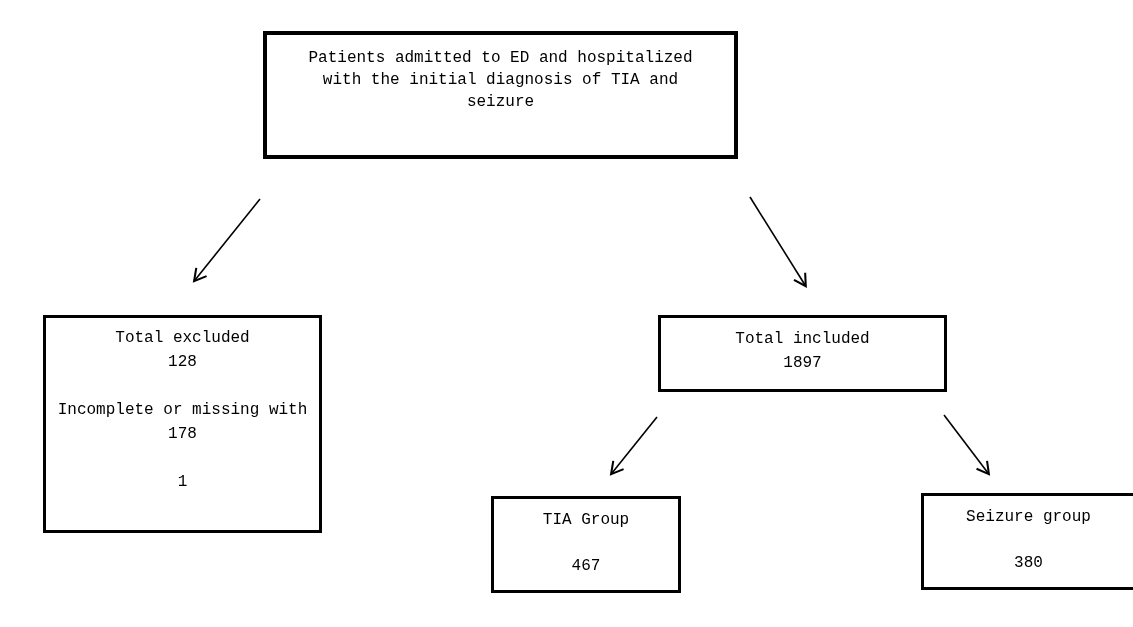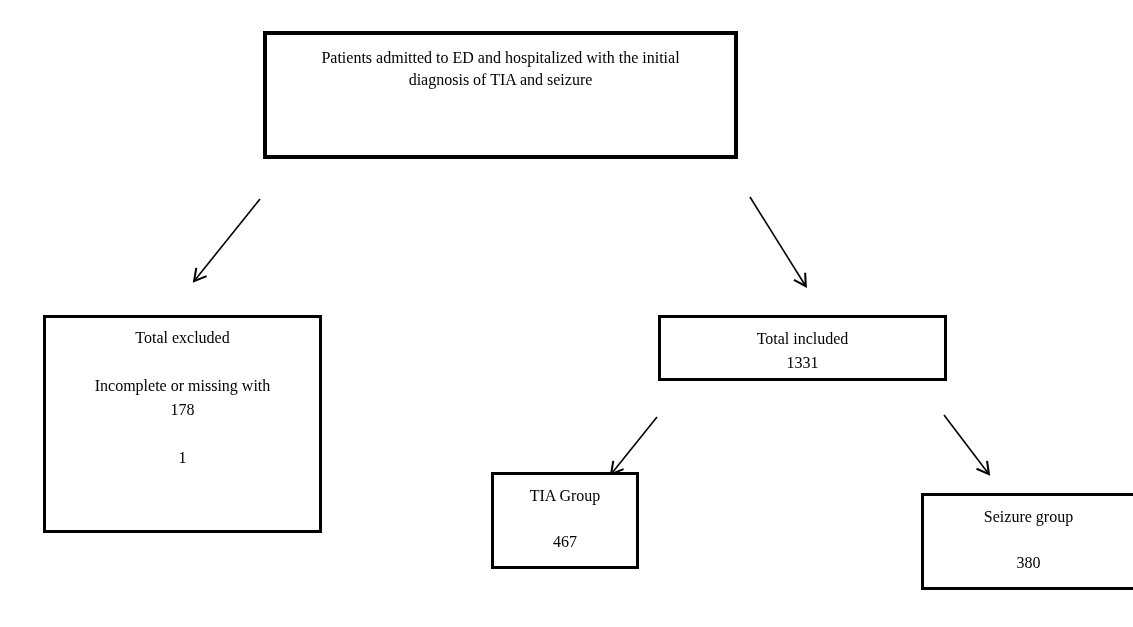--- a/index.html
+++ b/index.html
@@ -5,21 +5,21 @@
   html, body {
     margin: 0;
     padding: 0;
     background: #ffffff;
   }
   .canvas {
     position: relative;
     width: 1133px;
     height: 627px;
     background: #ffffff;
-    font-family: Liberation Serif, serif;
+    font-family: Liberation Mono, monospace;
     color: #000000;
     overflow: hidden;
   }
   .arrows {
     position: absolute;
     left: 0;
     top: 0;
     width: 1133px;
     height: 627px;
     pointer-events: none;
@@ -41,26 +41,26 @@
     padding: 12px 28px 0 28px;
     line-height: 22px;
   }
   .box-excluded {
     left: 43px; top: 315px;
     width: 279px; height: 218px;
     padding-top: 8px;
   }
   .box-included {
     left: 658px; top: 315px;
-    width: 289px; height: 66px;
+    width: 289px; height: 77px;
     padding-top: 9px;
   }
   .box-tia {
-    left: 491px; top: 472px;
-    width: 148px; height: 97px;
+    left: 491px; top: 496px;
+    width: 190px; height: 97px;
     padding-top: 9px;
   }
   .box-seizure {
     left: 921px; top: 493px;
     width: 215px; height: 97px;
     padding-top: 9px;
   }
   .spacer22 { height: 22px; }
   .spacer24 { height: 24px; }
   .line { white-space: nowrap; }
@@ -83,30 +83,31 @@
     <line x1="944" y1="415" x2="988" y2="473" stroke="#000000" stroke-width="1.6" marker-end="url(#arrowhead)"></line>
   </svg>
 
   <div class="box border4 box-source">
     <div class="wrap-text">Patients admitted to ED and hospitalized with the initial diagnosis of TIA and seizure</div>
     <div class="spacer22"></div>
   </div>
 
   <div class="box border3 box-excluded">
     <div class="line">Total excluded</div>
+    <div class="line">128</div>
     <div class="spacer24"></div>
     <div class="line">Incomplete or missing with</div>
     <div class="line">178</div>
     <div class="spacer24"></div>
     <div class="line">1</div>
   </div>
 
   <div class="box border3 box-included">
     <div class="line">Total included</div>
-    <div class="line">1331</div>
+    <div class="line">1897</div>
   </div>
 
   <div class="box border3 box-tia">
     <div class="line">TIA Group</div>
     <div class="spacer22"></div>
     <div class="line">467</div>
   </div>
 
   <div class="box border3 box-seizure">
     <div class="line">Seizure group</div>

